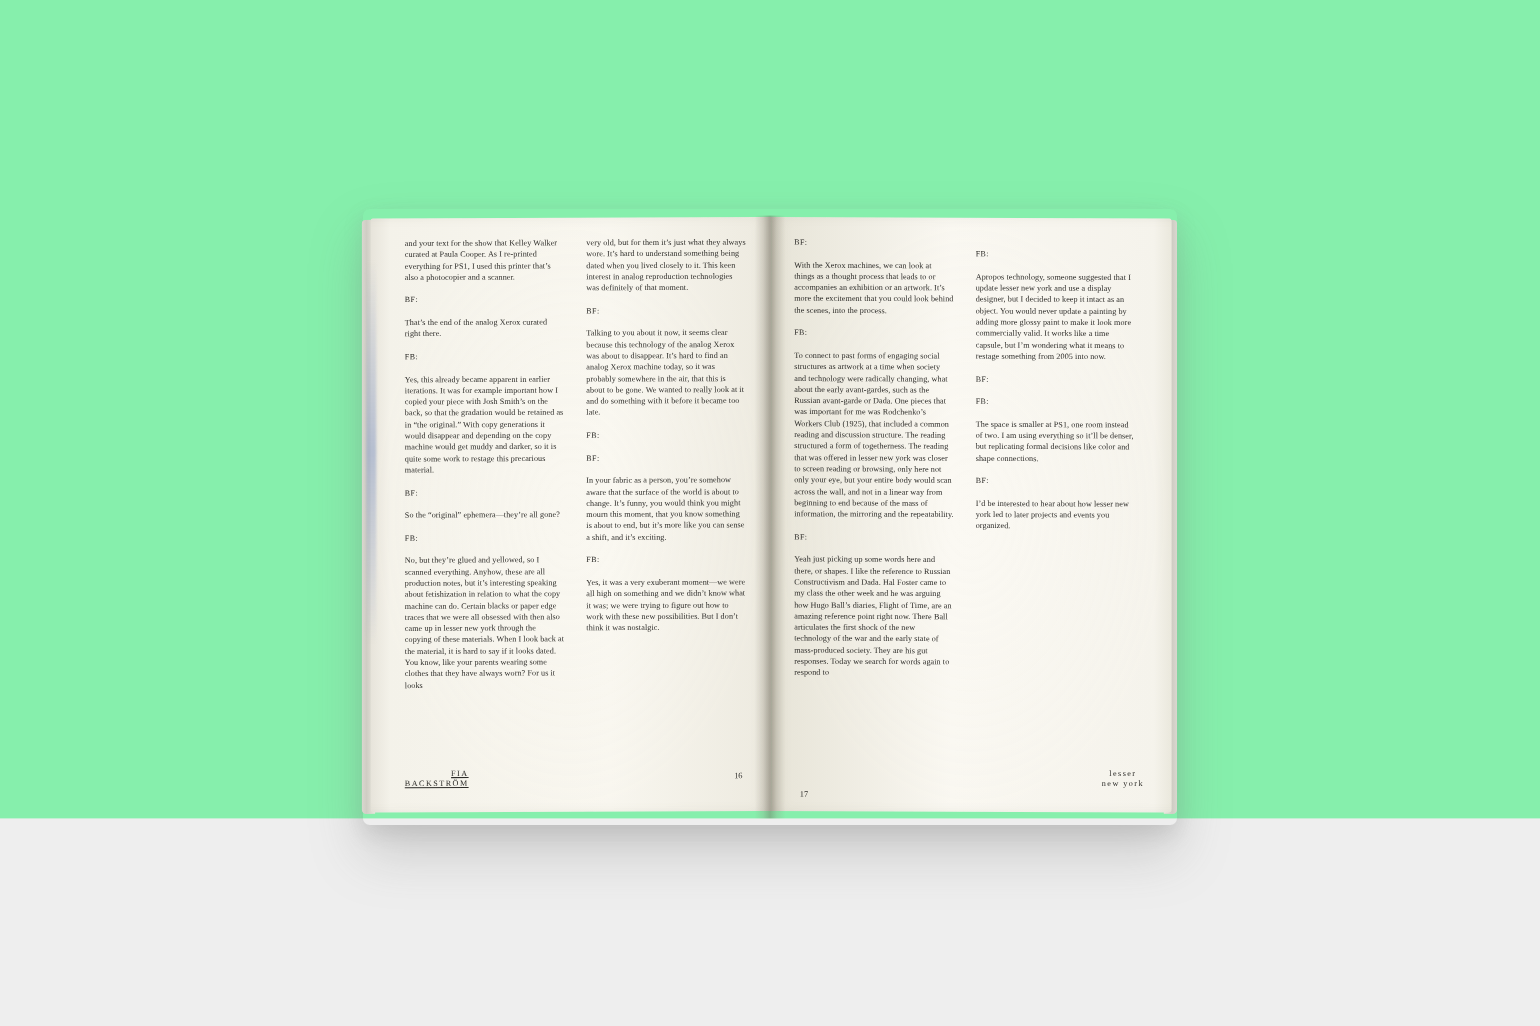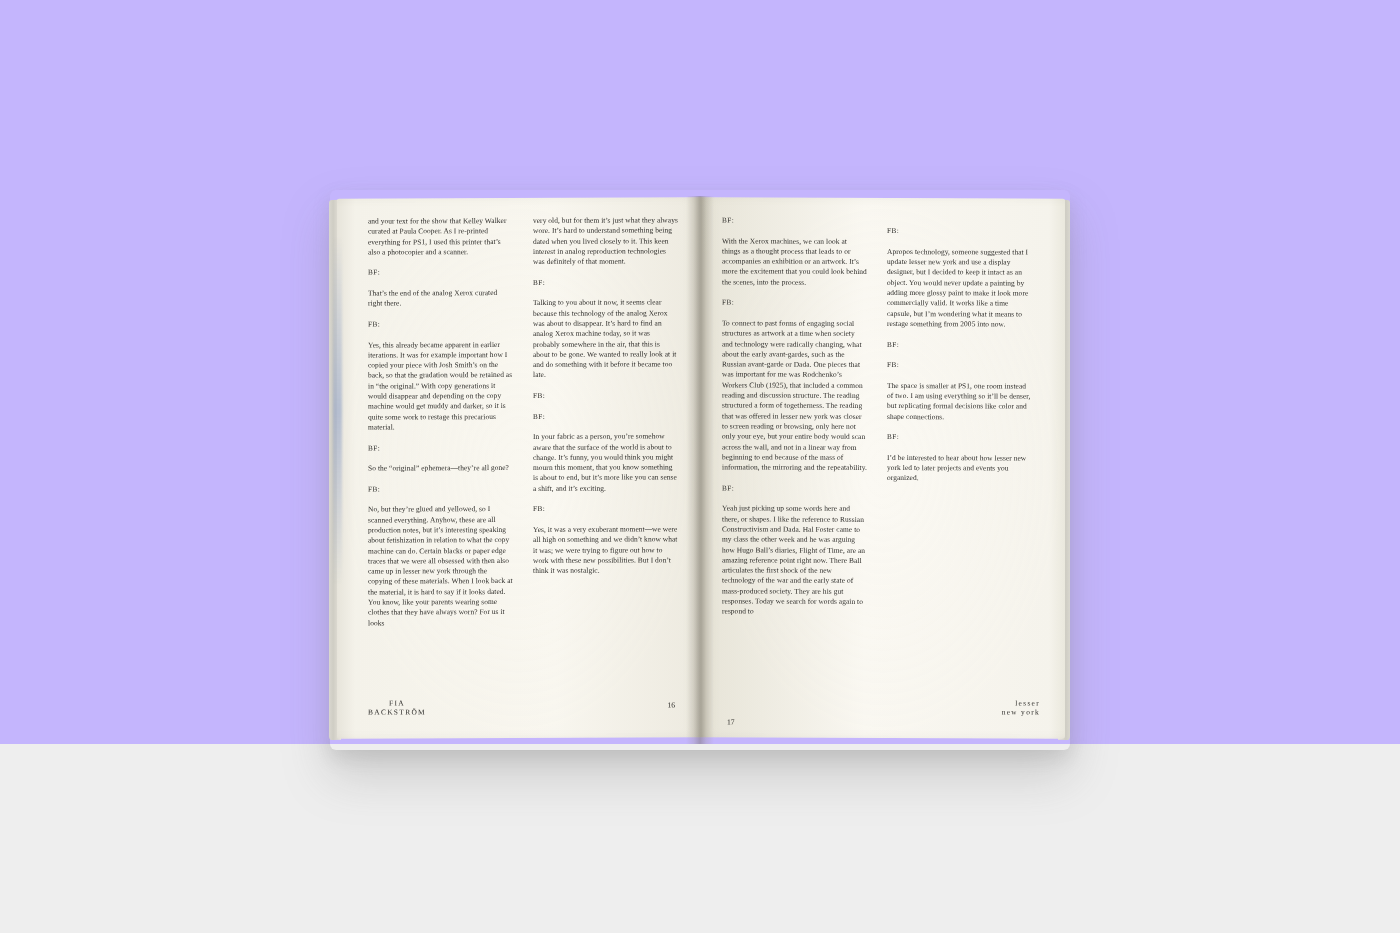--- a/index.html
+++ b/index.html
@@ -10,21 +10,21 @@
   body {
     width: 1400px;
     height: 933px;
     overflow: hidden;
     font-family: "Liberation Serif", serif;
   }
   .scene {
     position: relative;
     width: 1400px;
     height: 744px;
-    background: #c4b5fd;
+    background: #86efac;
   }
 
   
   .book-shadow {
     position: absolute;
     left: 330px;
     top: 190px;
     width: 740px;
     height: 560px;
     border-radius: 6px;
@@ -152,43 +152,44 @@
     height: 20px;
     font-size: 7.2px;
     color: #2c2b28;
   }
   .folio-left {
     position: absolute;
     left: 31px;
     top: 0;
     letter-spacing: 0.18em;
     line-height: 9px;
-    text-align: center;
+    text-align: right;
     font-size: 7.4px;
+    text-decoration: underline;
   }
   .folio-left .l2 { display:block; }
   .page-num-l {
     position: absolute;
     right: 26px;
     top: 3px;
     font-size: 7.6px;
   }
   .page-num-r {
     position: absolute;
     left: 26px;
     top: 20px;
     font-size: 7.6px;
   }
   .folio-right {
     position: absolute;
     right: 25px;
     top: 0;
     letter-spacing: 0.18em;
     line-height: 9px;
-    text-align: right;
+    text-align: center;
     font-size: 7.4px;
   }
   .folio-right .l2 { display:block; }
 
   .paper-grain {
     position: absolute;
     inset: 0;
     pointer-events: none;
     background:
       radial-gradient(ellipse at 50% 50%, rgba(255,255,255,0.25), rgba(200,195,180,0.06) 70%);

